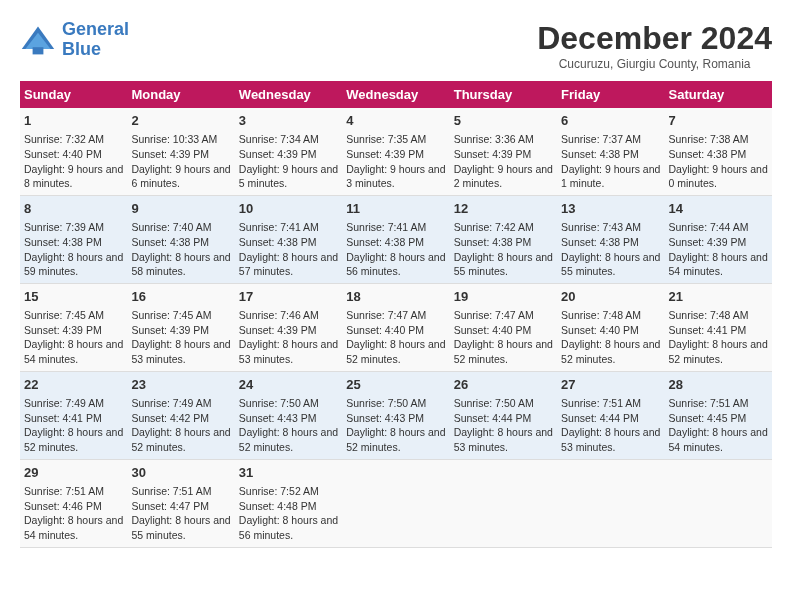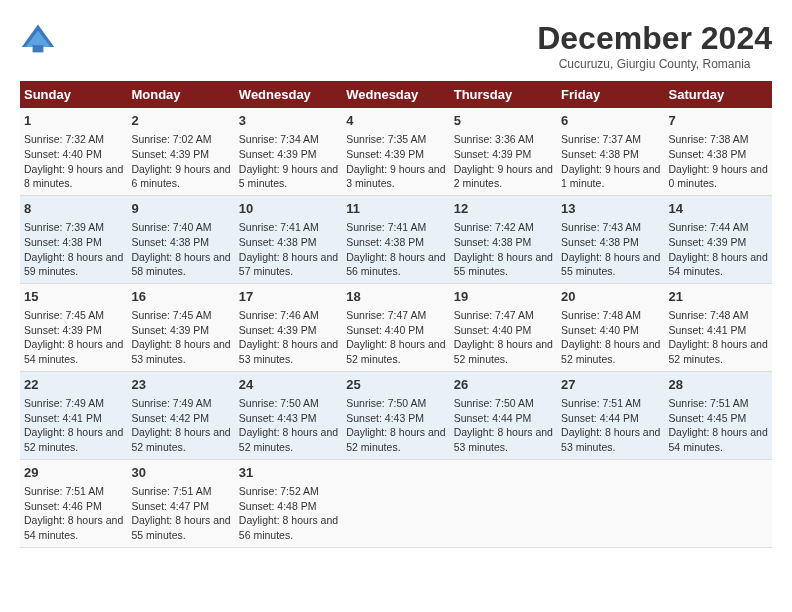--- a/index.html
+++ b/index.html
@@ -41,21 +41,21 @@
     .subtitle {
       font-size: 12px;
       color: #555;
     }
     table {
       width: 100%;
       border-collapse: collapse;
       font-size: 11px;
     }
     thead th {
-      background: #7f1d1d;
+      background: #be185d;
       color: #fff;
       padding: 6px 4px;
       text-align: left;
       font-size: 13px;
       font-weight: bold;
     }
     tbody tr {
       border-bottom: 1px solid #ddd;
     }
     tbody tr:nth-child(odd) {
@@ -82,20 +82,24 @@
 </head>
 <body>
 
 <div class="header">
   <div class="logo">
     <svg class="logo-icon" viewBox="0 0 40 40">
       <polygon points="20,5 38,30 2,30" fill="#3a7abf"></polygon>
       <polygon points="20,12 34,30 6,30" fill="#5ba3e0"></polygon>
       <rect x="14" y="28" width="12" height="8" fill="#3a7abf"></rect>
     </svg>
+    <div class="logo-text">
+      <div><span>General</span></div>
+      <div><span>Blue</span></div>
+    </div>
   </div>
   <div class="title-block">
     <div class="main-title">December 2024</div>
     <div class="subtitle">Cucuruzu, Giurgiu County, Romania</div>
   </div>
 </div>
 
 <table>
   <thead>
     <tr id="days-header">
@@ -104,21 +108,21 @@
         <th>Wednesday</th>
         <th>Wednesday</th>
         <th>Thursday</th>
         <th>Friday</th>
         <th>Saturday</th>
       </tr>
   </thead>
   <tbody id="calendar-body">
       <tr>
         <td><span class="day-num">1</span><span>Sunrise: 7:32 AM</span><br><span>Sunset: 4:40 PM</span><br><span>Daylight: 9 hours and 8 minutes.</span></td>
-        <td><span class="day-num">2</span><span>Sunrise: 7:02 AM</span><br><span>Sunset: 4:39 PM</span><br><span>Daylight: 9 hours and 6 minutes.</span></td>
+        <td><span class="day-num">2</span><span>Sunrise: 10:33 AM</span><br><span>Sunset: 4:39 PM</span><br><span>Daylight: 9 hours and 6 minutes.</span></td>
         <td><span class="day-num">3</span><span>Sunrise: 7:34 AM</span><br><span>Sunset: 4:39 PM</span><br><span>Daylight: 9 hours and 5 minutes.</span></td>
         <td><span class="day-num">4</span><span>Sunrise: 7:35 AM</span><br><span>Sunset: 4:39 PM</span><br><span>Daylight: 9 hours and 3 minutes.</span></td>
         <td><span class="day-num">5</span><span>Sunrise: 3:36 AM</span><br><span>Sunset: 4:39 PM</span><br><span>Daylight: 9 hours and 2 minutes.</span></td>
         <td><span class="day-num">6</span><span>Sunrise: 7:37 AM</span><br><span>Sunset: 4:38 PM</span><br><span>Daylight: 9 hours and 1 minute.</span></td>
         <td><span class="day-num">7</span><span>Sunrise: 7:38 AM</span><br><span>Sunset: 4:38 PM</span><br><span>Daylight: 9 hours and 0 minutes.</span></td>
       </tr>
       <tr>
         <td><span class="day-num">8</span><span>Sunrise: 7:39 AM</span><br><span>Sunset: 4:38 PM</span><br><span>Daylight: 8 hours and 59 minutes.</span></td>
         <td><span class="day-num">9</span><span>Sunrise: 7:40 AM</span><br><span>Sunset: 4:38 PM</span><br><span>Daylight: 8 hours and 58 minutes.</span></td>
         <td><span class="day-num">10</span><span>Sunrise: 7:41 AM</span><br><span>Sunset: 4:38 PM</span><br><span>Daylight: 8 hours and 57 minutes.</span></td>

